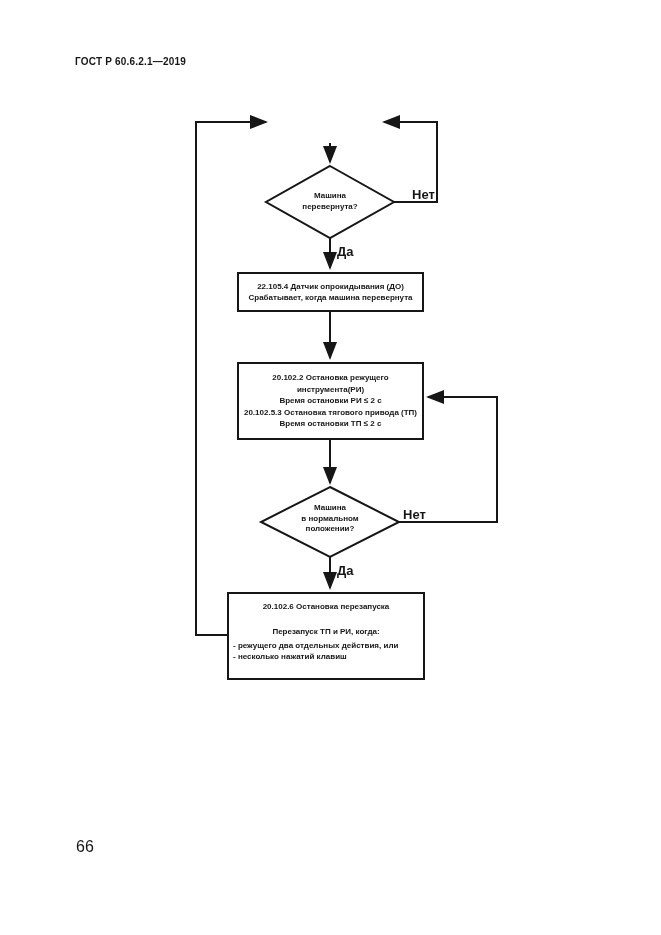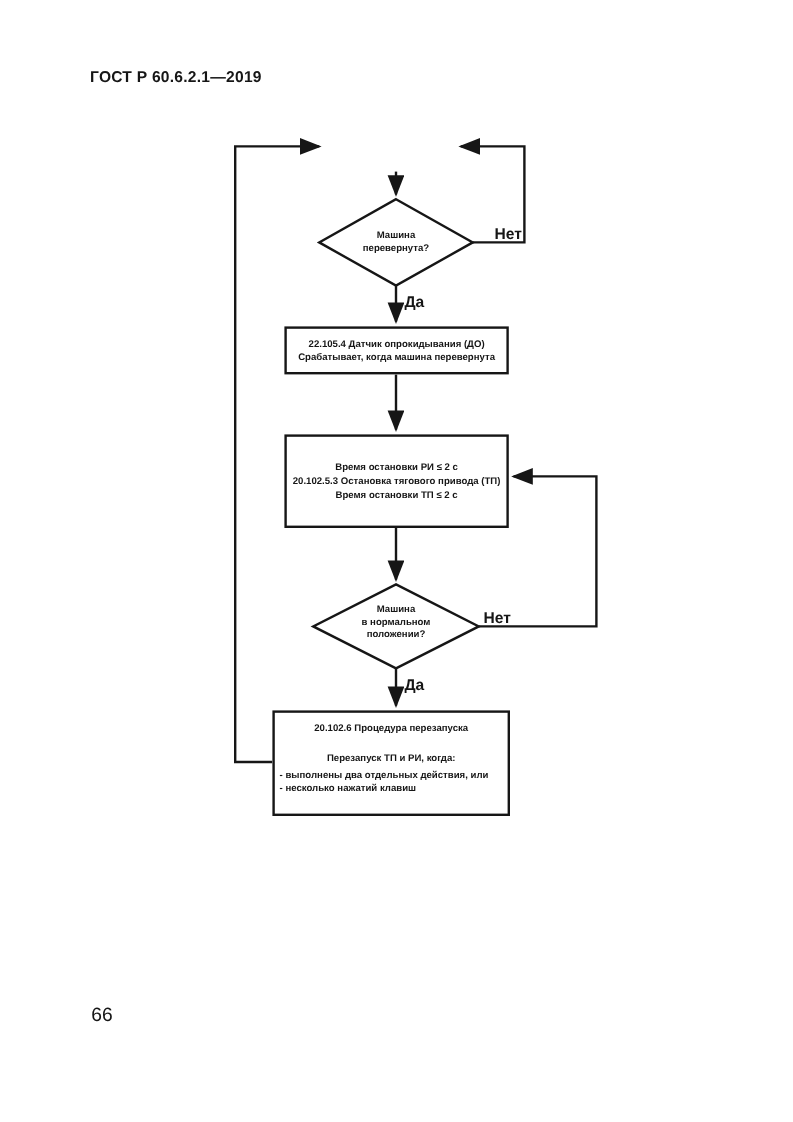--- a/index.html
+++ b/index.html
@@ -6,21 +6,21 @@
   .page{
     position:relative;
     width:661px;height:935px;
     background:#ffffff;
     font-family:"Liberation Sans", sans-serif;
     color:#161616;
     overflow:hidden;
   }
   .hdr{
     position:absolute;left:75px;top:56px;
-    font-size:13px;font-weight:bold;letter-spacing:.2px;
+    font-size:10px;font-weight:bold;letter-spacing:.2px;
   }
   svg.wires{position:absolute;left:0;top:0;}
   .node{
     position:absolute;
     box-sizing:border-box;
     border:2px solid #161616;
     background:#ffffff;
     display:flex;flex-direction:column;
     align-items:center;justify-content:center;
     text-align:center;
@@ -96,38 +96,39 @@
   </div>
   <div class="branch" style="left:412px;top:187px;">Нет</div>
   <div class="branch" style="left:337px;top:244px;">Да</div>
 
   <div class="node" style="left:237px;top:272px;width:187px;height:40px;">
     <div class="ln">22.105.4 Датчик опрокидывания (ДО)</div>
     <div class="ln">Срабатывает, когда машина перевернута</div>
   </div>
 
   <div class="node box2" style="left:237px;top:362px;width:187px;height:78px;">
+    <div class="ln">20.102.2 Остановка режущего инструмента(РИ)</div>
     <div class="ln">Время остановки РИ ≤ 2 с</div>
     <div class="ln">20.102.5.3 Остановка тягового привода (ТП)</div>
     <div class="ln">Время остановки ТП ≤ 2 с</div>
   </div>
 
   <div class="dlabel" style="left:260px;top:503px;">
     <div>Машина</div>
     <div>в нормальном</div>
     <div>положении?</div>
   </div>
   <div class="branch" style="left:403px;top:507px;">Нет</div>
   <div class="branch" style="left:337px;top:563px;">Да</div>
 
   <div class="node restart" style="left:227px;top:592px;width:198px;height:88px;">
-    <div class="ln title">20.102.6 Процедура перезапуска</div>
+    <div class="ln title">20.102.6 Остановка перезапуска</div>
     <div class="ln subtitle">Перезапуск ТП и РИ, когда:</div>
     <div class="bullets">
-      <div class="b">- выполнены два отдельных действия, или</div>
+      <div class="b">- режущего два отдельных действия, или</div>
       <div class="b">- несколько нажатий клавиш</div>
     </div>
   </div>
 
 
   <div class="pagenum">66</div>
 
 </div>
 
 </body></html>

